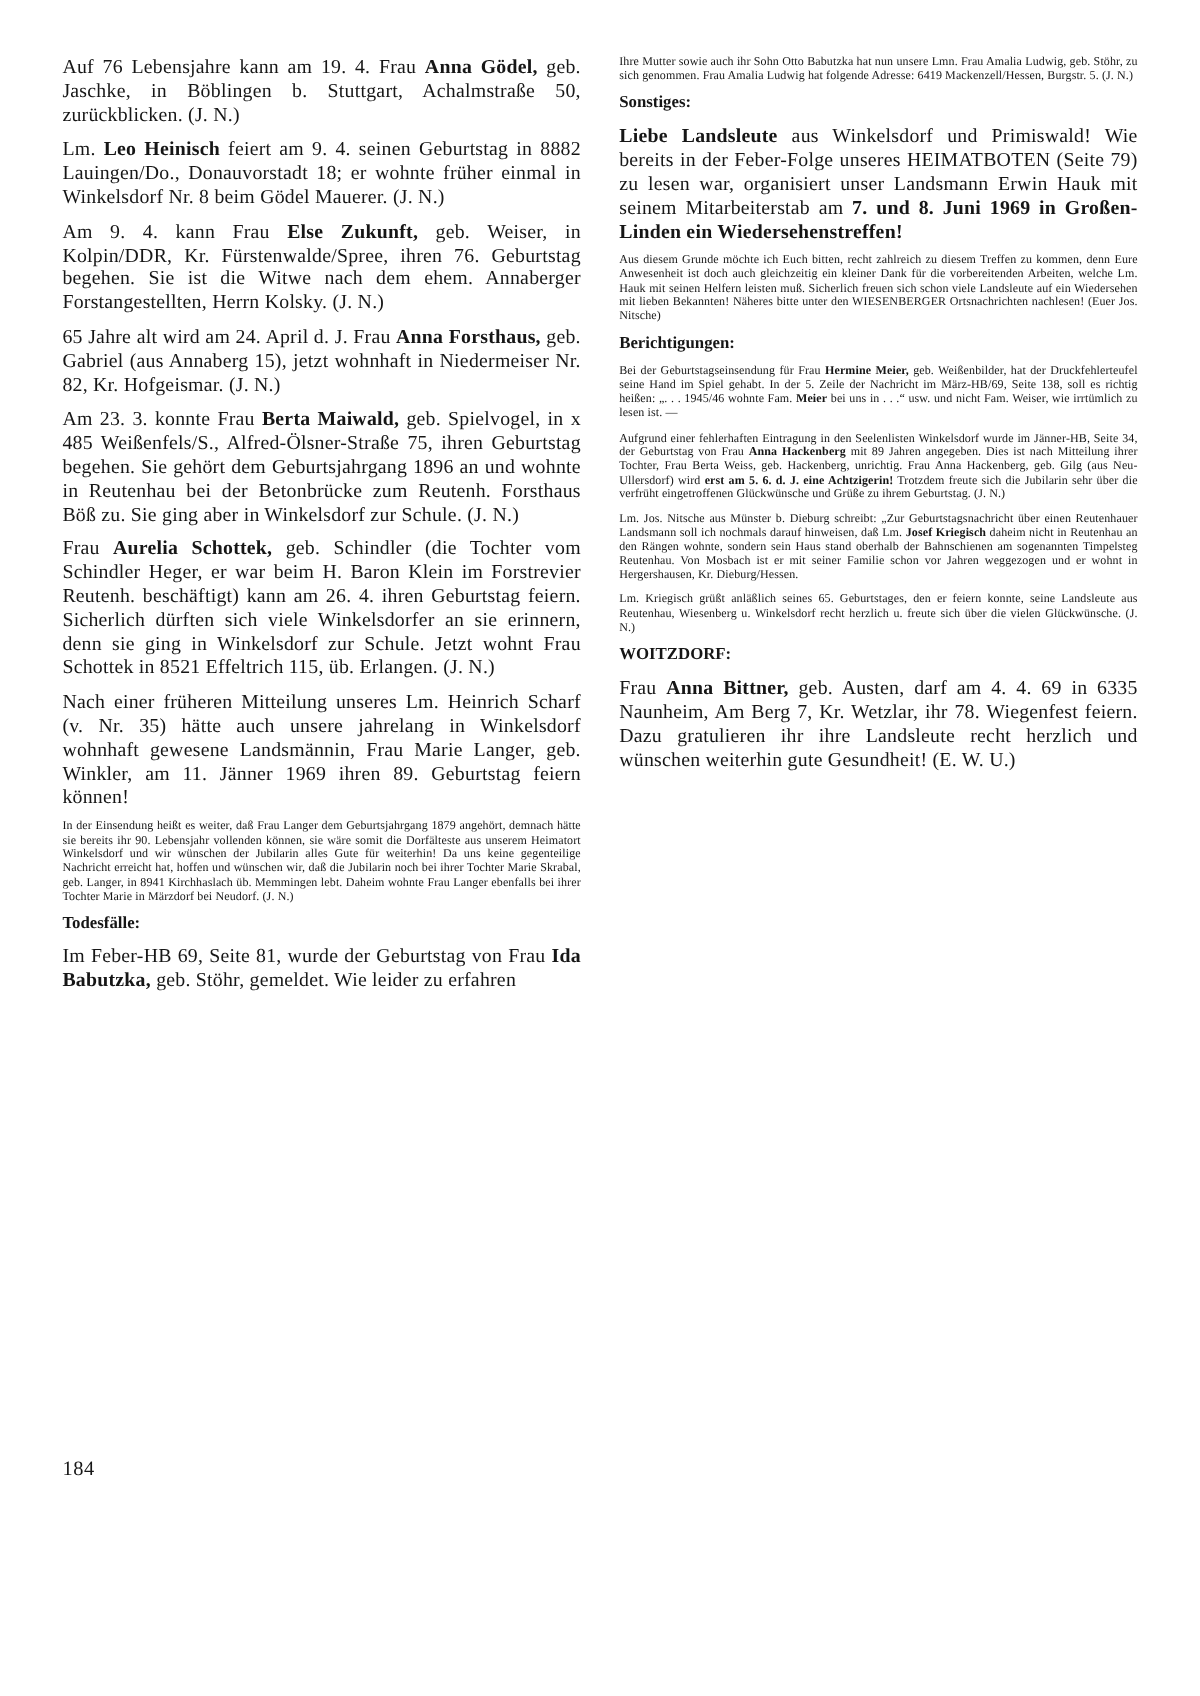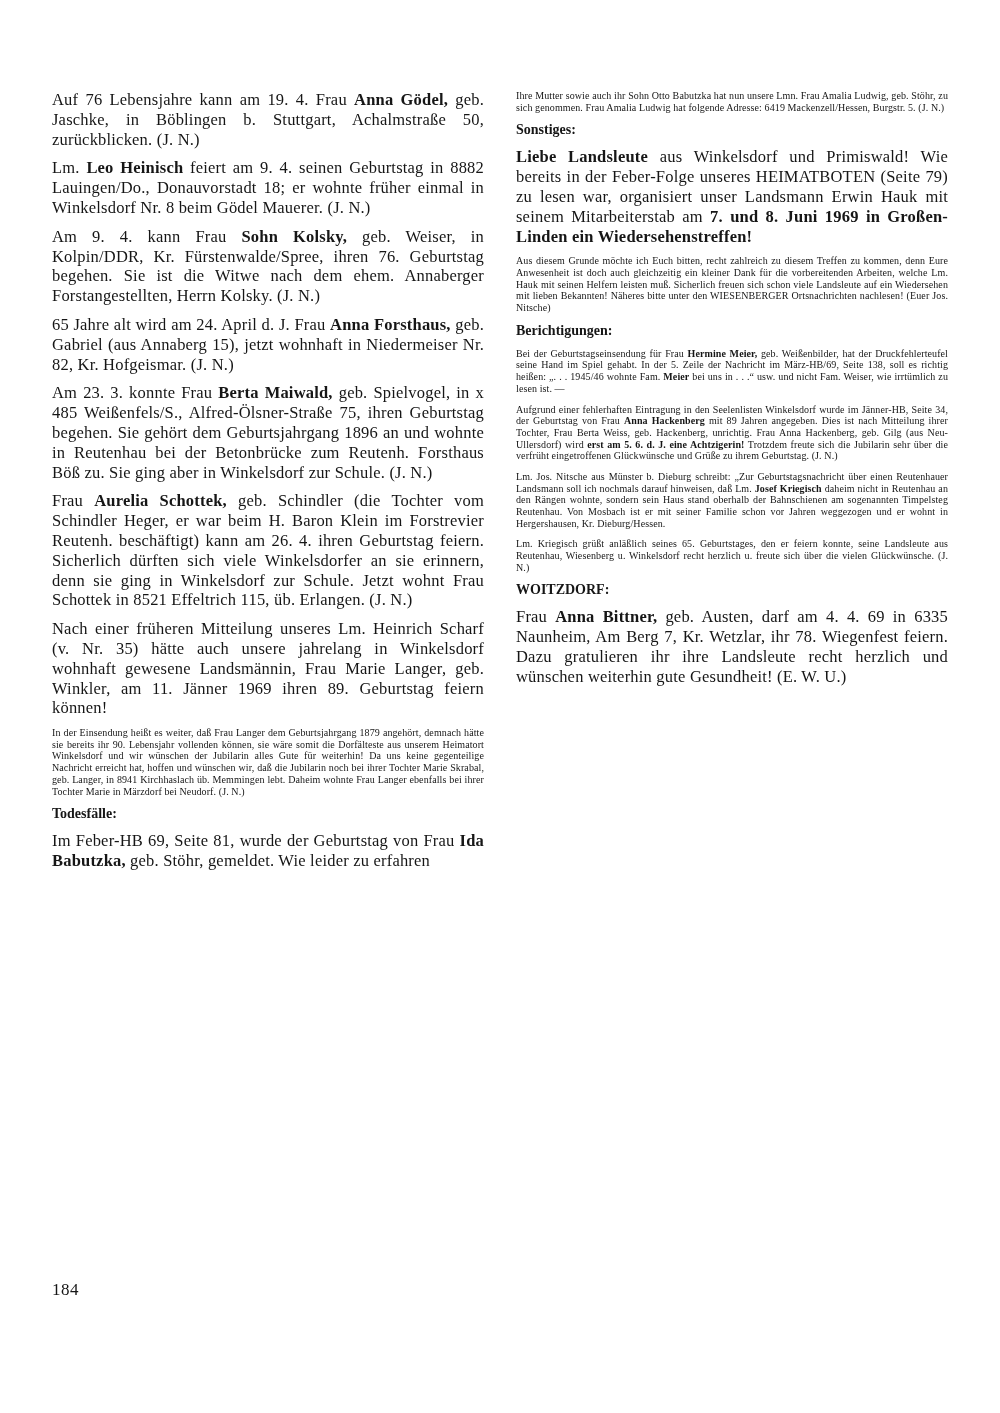--- a/index.html
+++ b/index.html
@@ -12,21 +12,21 @@
     height: 1413px;
     font-family: "Liberation Serif", "DejaVu Serif", serif;
     color: #161616;
     position: relative;
     overflow: hidden;
   }
   .page {
     box-sizing: border-box;
     width: 1000px;
     height: 1413px;
-    padding: 90px 52px 0 52px;
+    padding: 46px 52px 0 52px;
     position: relative;
   }
   .columns {
     display: flex;
     gap: 32px;
     align-items: flex-start;
   }
   .column {
     width: 432px;
     flex: 0 0 432px;
@@ -49,34 +49,34 @@
   .blk-h {
     font-size: 14px;
     font-weight: bold;
     text-align: left !important;
     margin: 6px 0 8px 0;
   }
   b { font-weight: bold; }
   .page-number {
     position: absolute;
     left: 52px;
-    top: 1280px;
+    top: 1214px;
     font-size: 17px;
     letter-spacing: 0.5px;
   }
 </style>
 </head>
 <body>
 
 <div class="page">
   <div class="columns">
     <div class="column">
         <p class="blk-p"><span>Auf 76 Lebensjahre kann am 19. 4. Frau </span><b>Anna Gödel,</b><span> geb. Jaschke, in Böblingen b. Stuttgart, Achalmstraße 50, zurückblicken. (J. N.)</span></p>
         <p class="blk-p"><span>Lm. </span><b>Leo Heinisch</b><span> feiert am 9. 4. seinen Geburtstag in 8882 Lauingen/Do., Donauvorstadt 18; er wohnte früher einmal in Winkelsdorf Nr. 8 beim Gödel Mauerer. (J. N.)</span></p>
-        <p class="blk-p"><span>Am 9. 4. kann Frau </span><b>Sohn Kolsky,</b><span> geb. Weiser, in Kolpin/DDR, Kr. Fürstenwalde/Spree, ihren 76. Geburtstag begehen. Sie ist die Witwe nach dem ehem. Annaberger Forstangestellten, Herrn Kolsky. (J. N.)</span></p>
+        <p class="blk-p"><span>Am 9. 4. kann Frau </span><b>Else Zukunft,</b><span> geb. Weiser, in Kolpin/DDR, Kr. Fürstenwalde/Spree, ihren 76. Geburtstag begehen. Sie ist die Witwe nach dem ehem. Annaberger Forstangestellten, Herrn Kolsky. (J. N.)</span></p>
         <p class="blk-p"><span>65 Jahre alt wird am 24. April d. J. Frau </span><b>Anna Forsthaus,</b><span> geb. Gabriel (aus Annaberg 15), jetzt wohnhaft in Niedermeiser Nr. 82, Kr. Hofgeismar. (J. N.)</span></p>
         <p class="blk-p"><span>Am 23. 3. konnte Frau </span><b>Berta Maiwald,</b><span> geb. Spielvogel, in x 485 Weißenfels/S., Alfred-Ölsner-Straße 75, ihren Geburtstag begehen. Sie gehört dem Geburtsjahrgang 1896 an und wohnte in Reutenhau bei der Betonbrücke zum Reutenh. Forsthaus Böß zu. Sie ging aber in Winkelsdorf zur Schule. (J. N.)</span></p>
         <p class="blk-p"><span>Frau </span><b>Aurelia Schottek,</b><span> geb. Schindler (die Tochter vom Schindler Heger, er war beim H. Baron Klein im Forstrevier Reutenh. beschäftigt) kann am 26. 4. ihren Geburtstag feiern. Sicherlich dürften sich viele Winkelsdorfer an sie erinnern, denn sie ging in Winkelsdorf zur Schule. Jetzt wohnt Frau Schottek in 8521 Effeltrich 115, üb. Erlangen. (J. N.)</span></p>
         <p class="blk-p"><span>Nach einer früheren Mitteilung unseres Lm. Heinrich Scharf (v. Nr. 35) hätte auch unsere jahrelang in Winkelsdorf wohnhaft gewesene Landsmännin, Frau Marie Langer, geb. Winkler, am 11. Jänner 1969 ihren 89. Geburtstag feiern können!</span></p>
         <p class="blk-small"><span>In der Einsendung heißt es weiter, daß Frau Langer dem Geburtsjahrgang 1879 angehört, demnach hätte sie bereits ihr 90. Lebensjahr vollenden können, sie wäre somit die Dorfälteste aus unserem Heimatort Winkelsdorf und wir wünschen der Jubilarin alles Gute für weiterhin! Da uns keine gegenteilige Nachricht erreicht hat, hoffen und wünschen wir, daß die Jubilarin noch bei ihrer Tochter Marie Skrabal, geb. Langer, in 8941 Kirchhaslach üb. Memmingen lebt. Daheim wohnte Frau Langer ebenfalls bei ihrer Tochter Marie in Märzdorf bei Neudorf. (J. N.)</span></p>
         <h3 class="blk-h"><span>Todesfälle:</span></h3>
         <p class="blk-p"><span>Im Feber-HB 69, Seite 81, wurde der Geburtstag von Frau </span><b>Ida Babutzka,</b><span> geb. Stöhr, gemeldet. Wie leider zu erfahren</span></p>
       </div>
     <div class="column">
         <p class="blk-small"><span>Ihre Mutter sowie auch ihr Sohn Otto Babutzka hat nun unsere Lmn. Frau Amalia Ludwig, geb. Stöhr, zu sich genommen. Frau Amalia Ludwig hat folgende Adresse: 6419 Mackenzell/Hessen, Burgstr. 5. (J. N.)</span></p>

